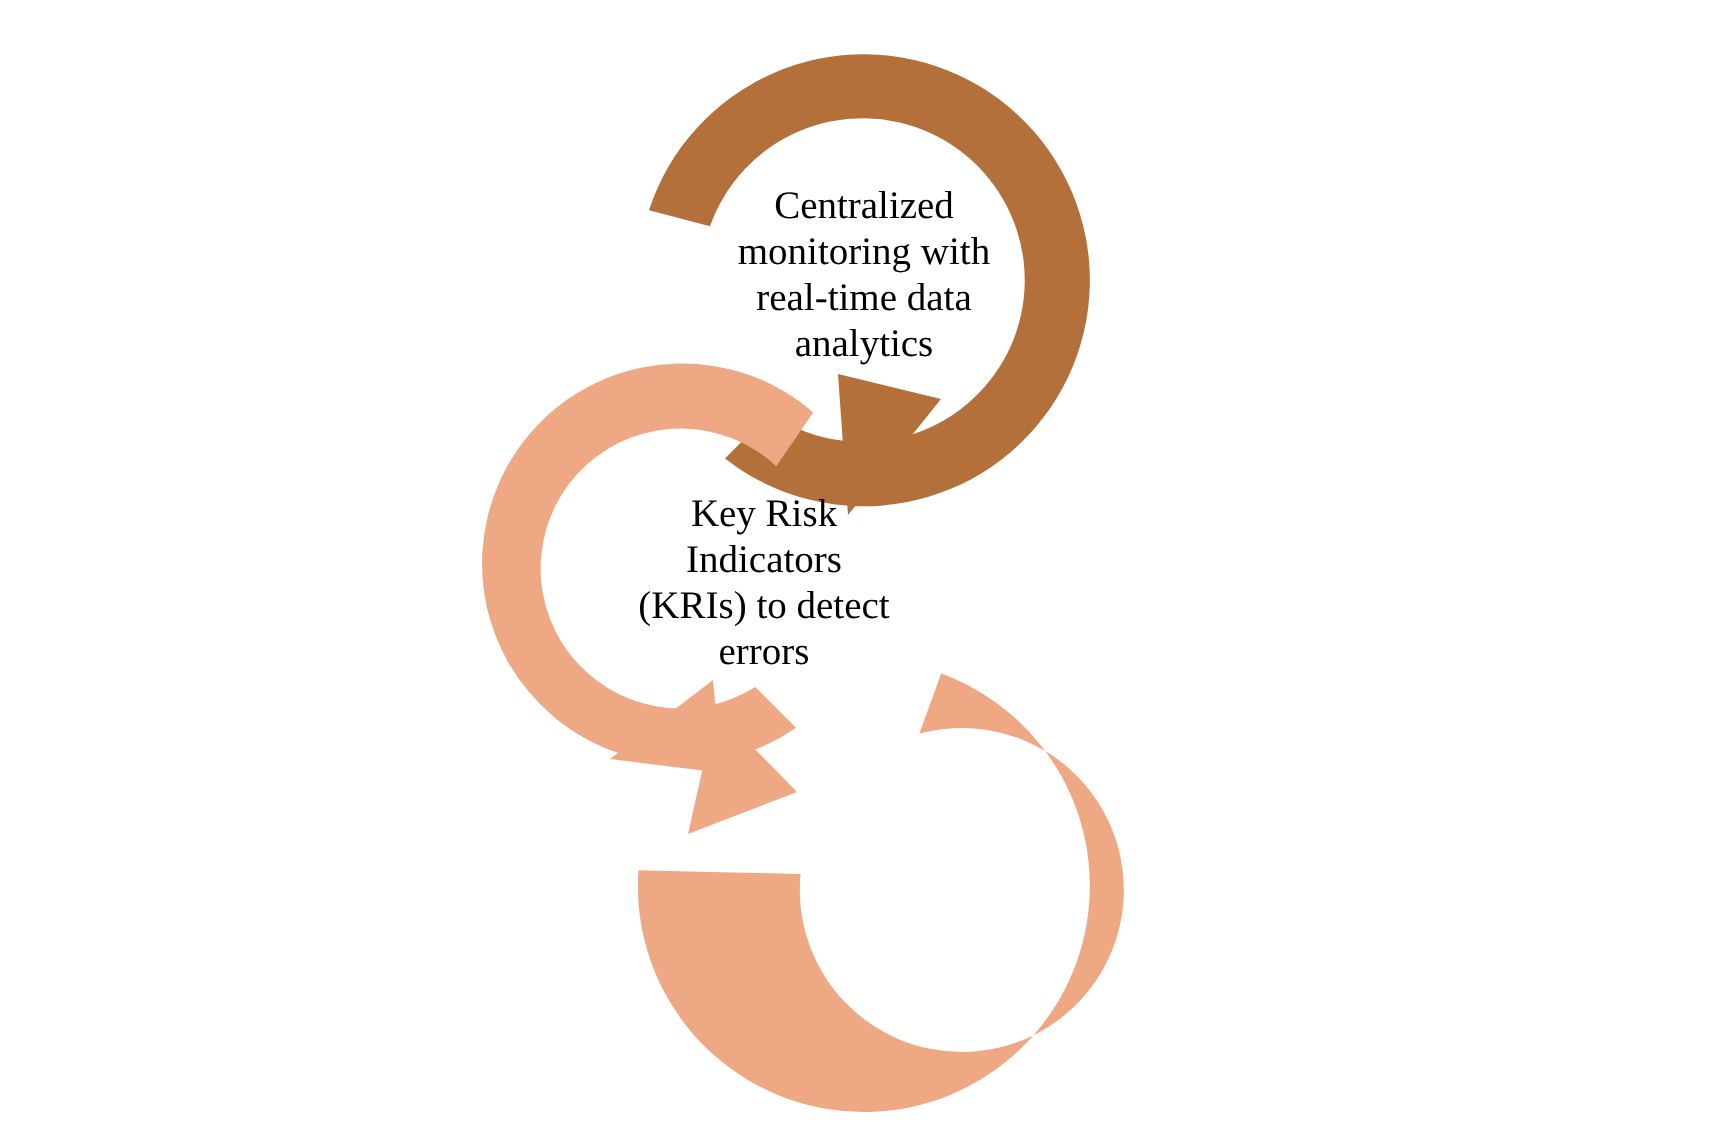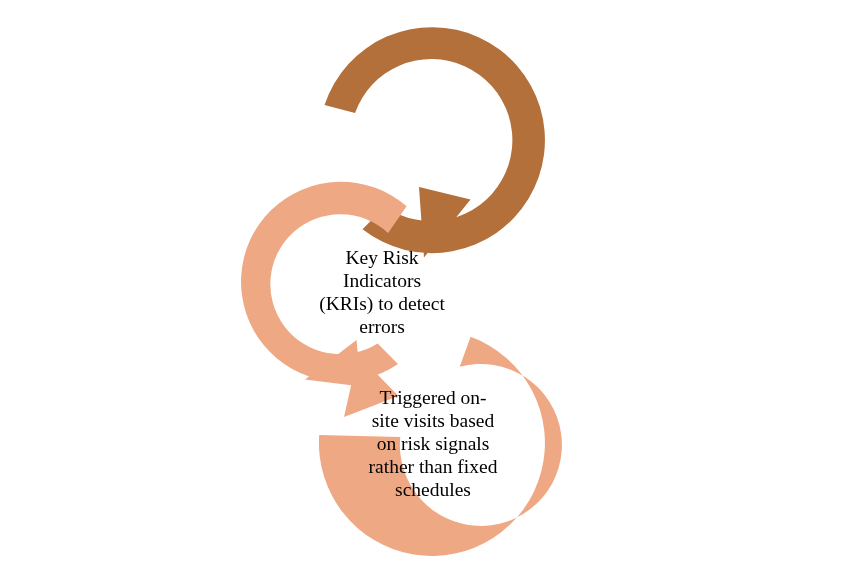--- a/index.html
+++ b/index.html
@@ -98,25 +98,24 @@
                A 81 81 0 1 0 459.7 366.8
                Z"></path>
 
       <path fill="#EFA884" stroke="none" d="M 358.0 354.5
                L 398.5 396.0
                L 344.0 417.0
                Z"></path>
     </g>
   </svg>
 
+  <div class="label-block" id="label-1" style="color: rgb(0, 0, 0);">Centralized
+monitoring with
+real-time data
+analytics</div>
 
   <div class="label-block" id="label-2" style="color: rgb(0, 0, 0);">Key Risk
 Indicators
 (KRIs) to detect
 errors</div>
 
-  <div class="label-block" id="label-3" style="color: rgb(0, 0, 0);">Triggered on-
-site visits based
-on risk signals
-rather than fixed
-schedules</div>
 
 </div>
 
 </body></html>

